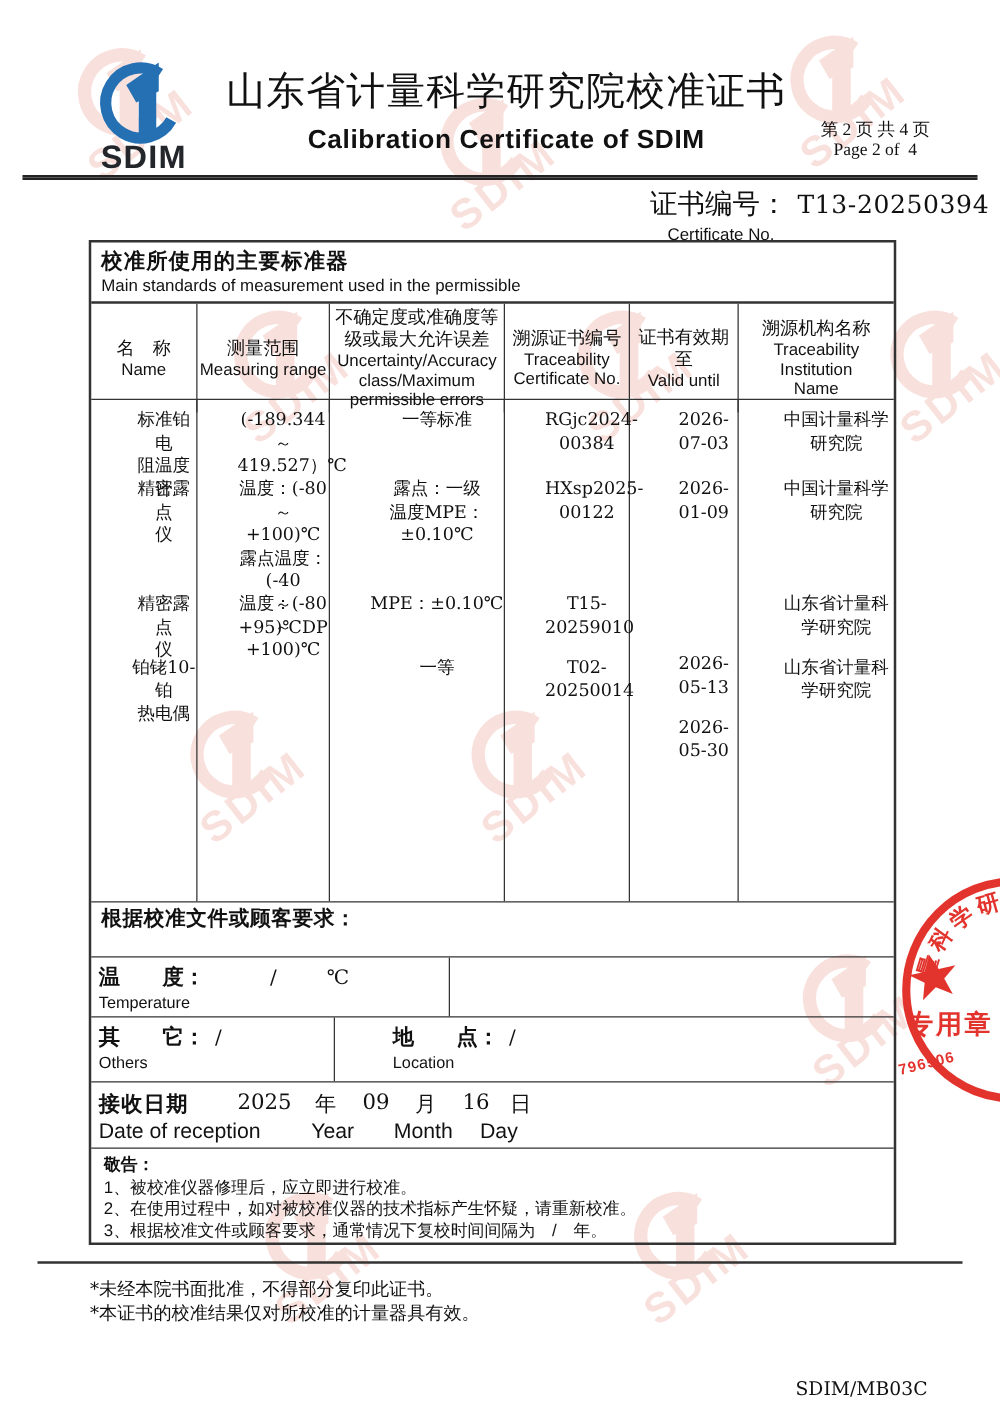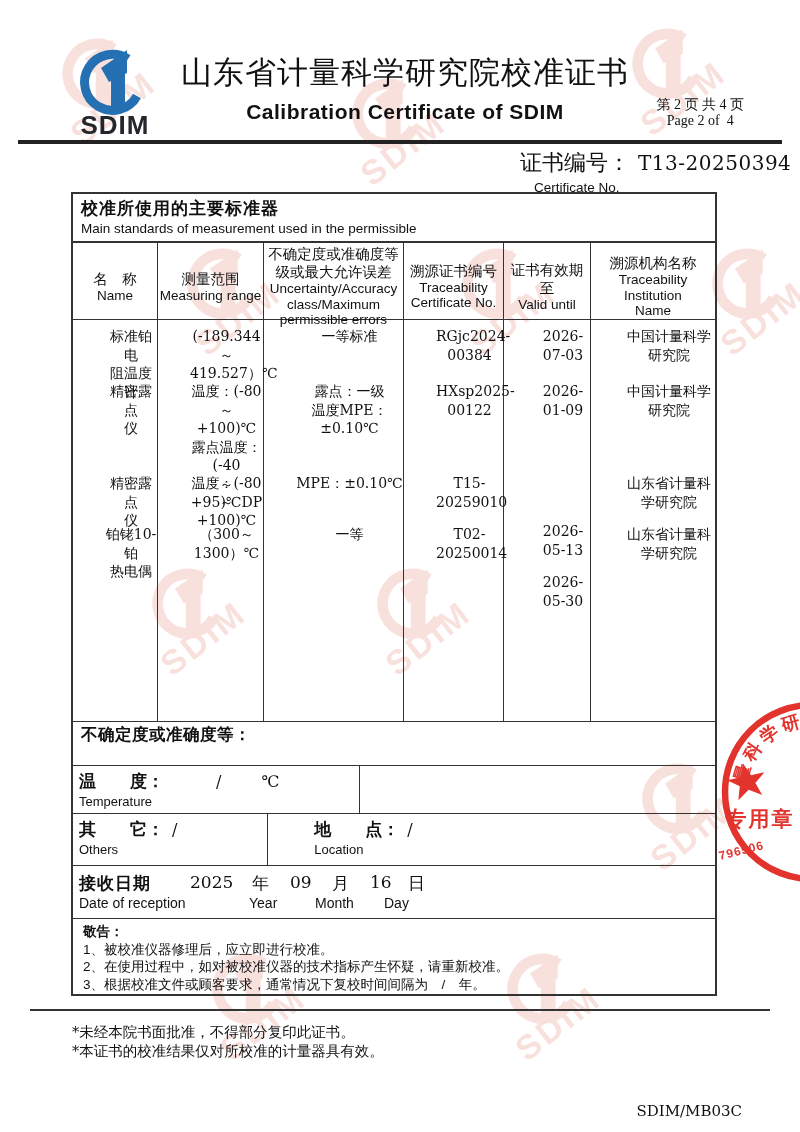--- a/index.html
+++ b/index.html
@@ -60,21 +60,21 @@
   .env-cell.left{width:287px;border-right:1.5px solid #333;}
   .env-cell.right{width:100%;padding-left:46px;}
   .env-cell .cnlab{font-weight:bold;font-size:17px;}
   .env-cell .val,.env-cell .unit{font-family:"DejaVu Serif",serif;font-size:16px;}
   .env-cell .en{font-size:13px;margin-top:1px;}
 
   .reception{position:relative;height:53px;border-bottom:1.5px solid #333;}
   .reception span{position:absolute;}
   .reception .cnlab{left:6px;top:6px;font-weight:bold;font-size:17px;letter-spacing:1px;}
   .reception .num,.reception .cnu{font-family:"DejaVu Serif",serif;font-size:17px;top:6px;}
-  .reception .en{font-size:14px;top:29px;text-align:right;}
+  .reception .en{font-size:17px;top:29px;text-align:right;}
 
   .notice{height:75px;padding:4px 10px 0 10px;font-size:13.5px;line-height:17.5px;}
   .notice .t{font-weight:bold;}
 
   
   .rule-bottom{position:absolute;left:30px;right:30px;top:1009px;border-top:2.5px solid #333;z-index:2;}
   .footnotes{position:absolute;left:72px;top:1023px;z-index:2;font-family:"DejaVu Serif",serif;
              font-size:14.5px;line-height:19px;}
   .formcode{position:absolute;right:58px;top:1102px;z-index:2;font-family:"DejaVu Serif",serif;font-size:15px;}
 
@@ -254,22 +254,20 @@
         </div>
         <div class="tcol" style="width: 106px;">
           <div class="tcell" style="height: 55px;">(-189.344～
 419.527）℃</div>
           <div class="tcell" style="height: 92px;">温度：(-80～
 +100)℃
 露点温度：(-40
 ～+95)℃DP</div>
           <div class="tcell" style="height: 51px;">温度：(-80～
 +100)℃</div>
-          <div class="tcell" style="height: 58px;">（300～
-1300）℃</div>
         </div>
         <div class="tcol" style="width: 140px;">
           <div class="tcell" style="height: 55px;">一等标准</div>
           <div class="tcell" style="height: 92px;">露点：一级
 温度MPE：±0.10℃</div>
           <div class="tcell" style="height: 51px;">MPE：±0.10℃</div>
           <div class="tcell" style="height: 58px;">一等</div>
         </div>
         <div class="tcol" style="width: 100px;">
           <div class="tcell" style="height: 55px;">RGjc2024-
@@ -291,21 +289,21 @@
           <div class="tcell" style="height: 92px;">中国计量科学
 研究院</div>
           <div class="tcell" style="height: 51px;">山东省计量科
 学研究院</div>
           <div class="tcell" style="height: 58px;">山东省计量科
 学研究院</div>
         </div>
       </div>
 
     <div class="env-title">
-      <div class="cn">不确定度或准确度等：</div>
+      <div class="cn">根据校准文件或顾客要求：</div>
     </div>
 
     <div class="env-row r1">
       <div class="env-cell left">
         <div><span class="cnlab">温　　度：</span><span class="val" style="margin-left:52px">/</span><span class="unit" style="margin-left:40px">℃</span></div>
         <div class="en">Temperature</div>
       </div>
     </div>
 
     <div class="env-row r2">

